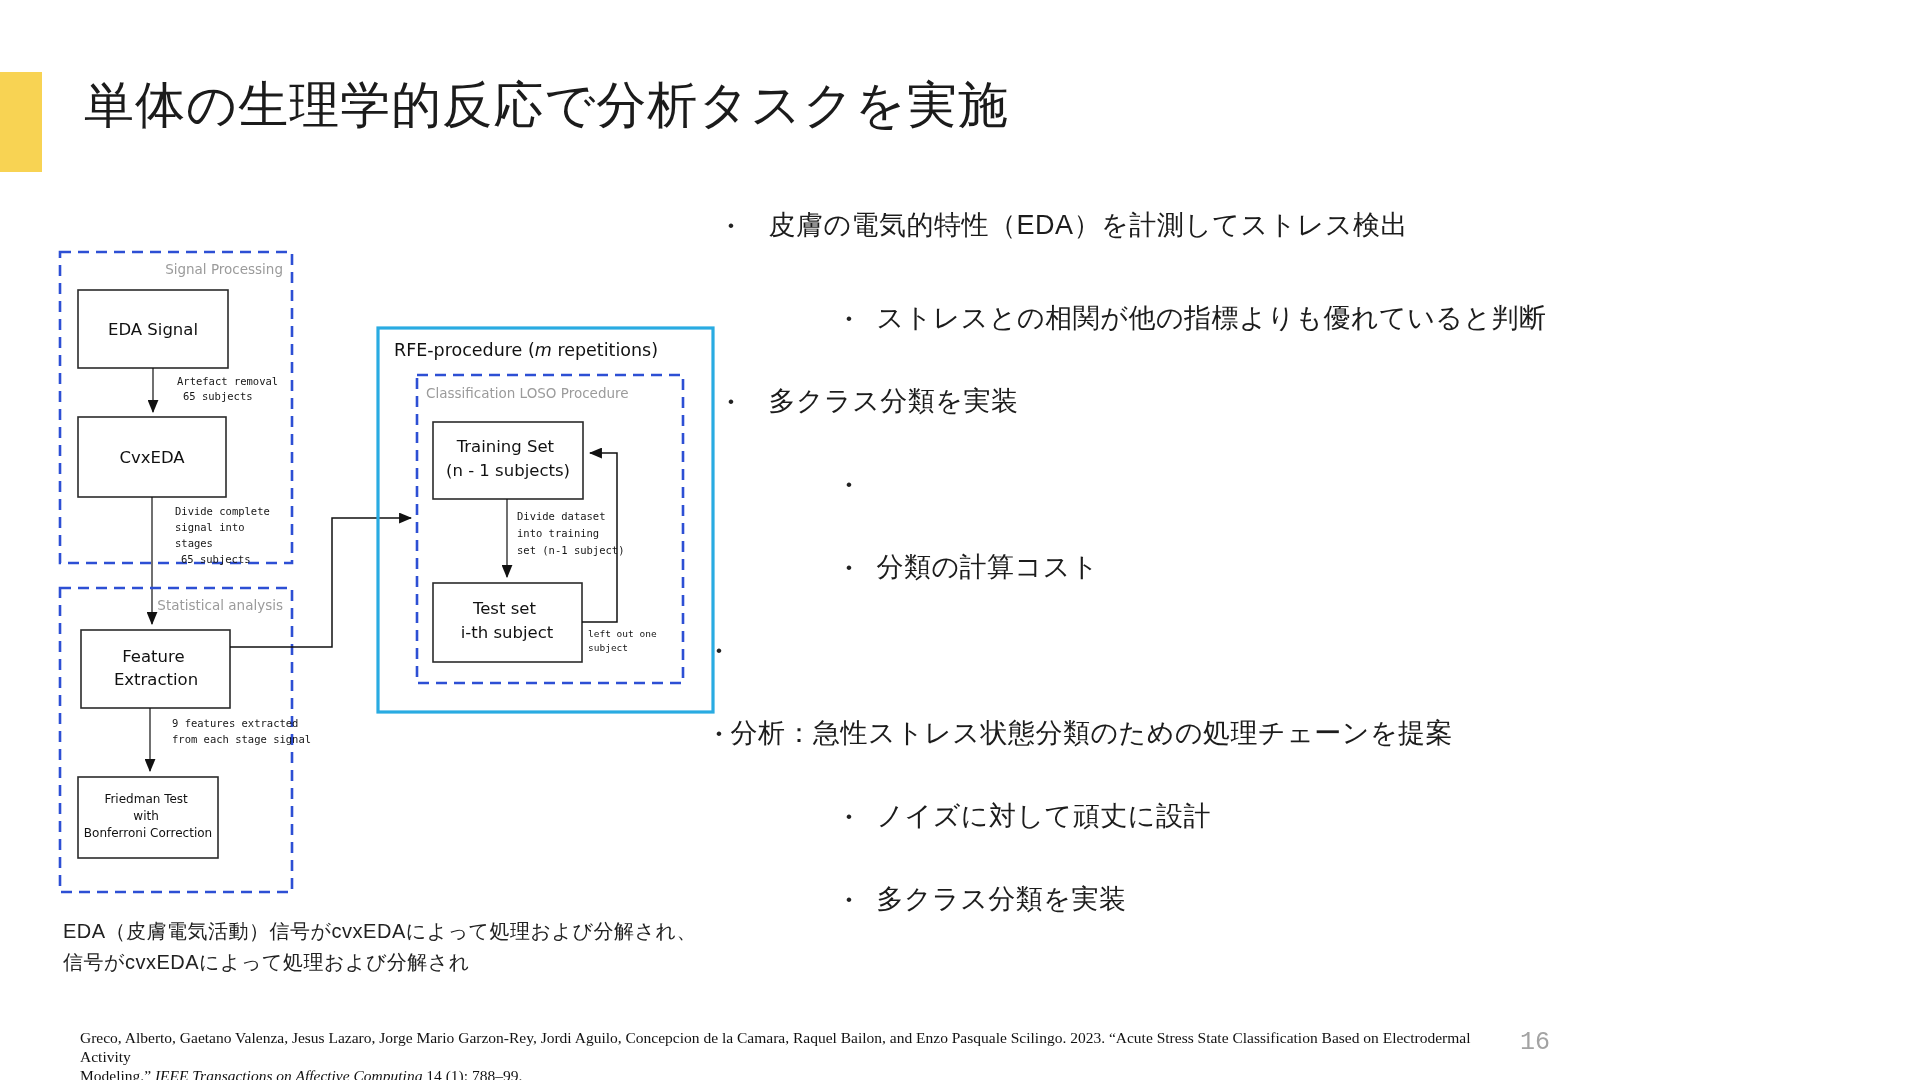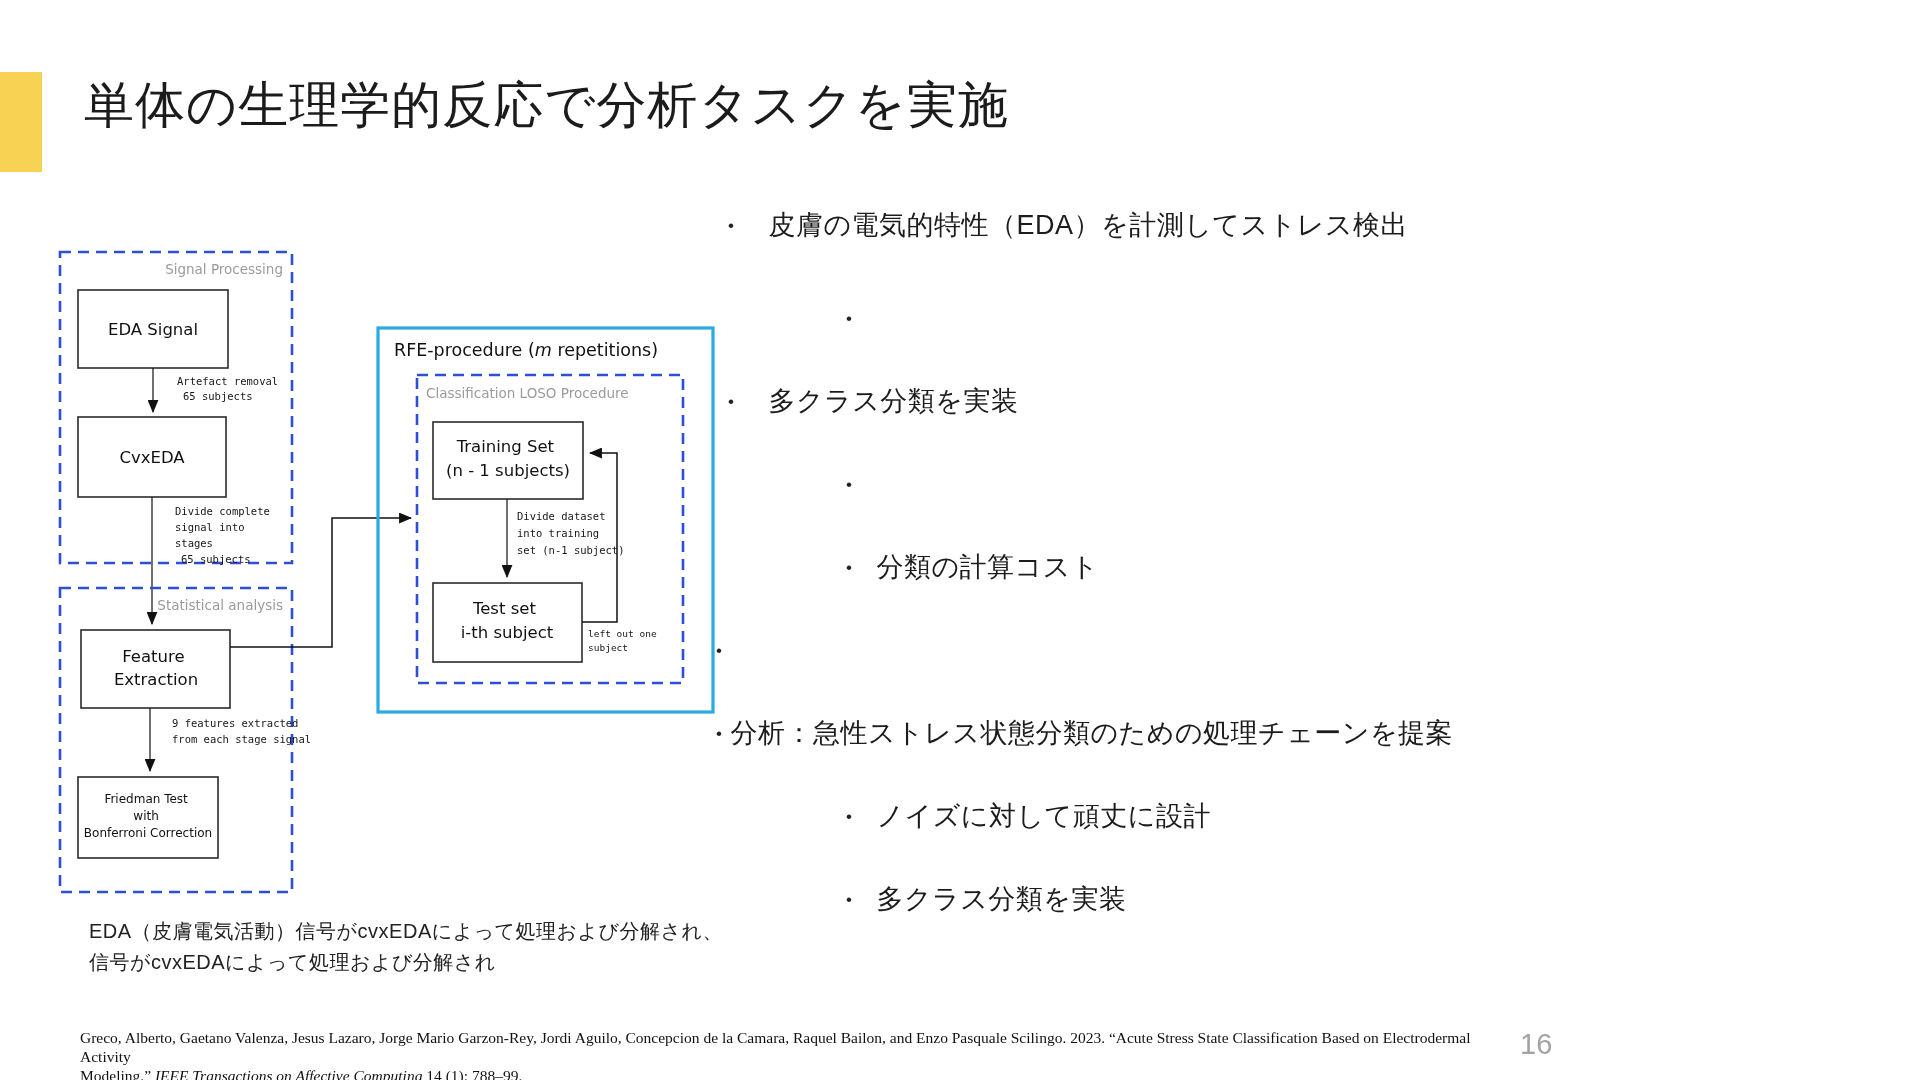--- a/index.html
+++ b/index.html
@@ -15,21 +15,20 @@
   .diagram{position:absolute;left:0;top:0;}
   .boxtext{font-family:"DejaVu Sans","Liberation Sans",sans-serif;font-size:16.5px;fill:#111;}
   .boxtext-sm{font-family:"DejaVu Sans","Liberation Sans",sans-serif;font-size:12px;fill:#111;}
   .ann{font-family:"DejaVu Sans Mono","Liberation Mono",monospace;font-size:10.5px;fill:#161616;}
   .ann-sm{font-family:"DejaVu Sans Mono","Liberation Mono",monospace;font-size:9.5px;fill:#161616;}
   .glabel{font-family:"DejaVu Sans","Liberation Sans",sans-serif;font-size:13.5px;fill:#9B9B9B;}
   .rfetitle{font-family:"DejaVu Sans","Liberation Sans",sans-serif;font-size:17.5px;fill:#111;}
   .caption{
     position:absolute;left:63px;top:916px;font-size:20px;line-height:31px;color:#222;
     letter-spacing:0.5px;
-    margin-left:26px;
   }
   .bullets{
     position:absolute;left:710px;top:204px;margin:0;padding:0;list-style:none;
     width:860px;
   }
   .bullets li{
     display:flex;align-items:center;height:42px;margin-bottom:41px;
     font-size:27px;color:#1c1c1c;letter-spacing:0.5px;white-space:nowrap;
   }
   .bullets li.first{margin-bottom:51px;}
@@ -39,22 +38,22 @@
   .b1a{padding-left:18px;}  .b1a .dot{margin-right:34px;}
   .b2 {padding-left:136px;font-size:26px;} .b2 .dot{margin-right:24px;}
   .b1b{padding-left:6px;}   .b1b .dot{margin-right:8px;}
   .citation{
     position:absolute;left:80px;top:1028px;width:1400px;
     font-family:"Liberation Serif","DejaVu Serif",serif;font-size:15.5px;
     line-height:19px;color:#111;
   }
   .citation em{font-style:italic;}
   .pagenum{
-    position:absolute;left:1520px;top:1028px;font-size:29px;color:#A3A3A3;
-    font-family:Liberation Sans, sans-serif;
+    position:absolute;left:1520px;top:1028px;font-size:25px;color:#A3A3A3;
+    font-family:Liberation Mono, monospace;
   }
 </style>
 </head>
 <body>
 
 <div class="slide">
 
   <div class="accent"></div>
   <h1 class="title">単体の生理学的反応で分析タスクを実施</h1>
 
@@ -151,20 +150,21 @@
     <div>信号がcvxEDAによって処理および分解され</div>
   </div>
 
   <ul class="bullets">
     <li class="b1a first">
       <span class="dot">•</span>
       <span>皮膚の電気的特性（EDA）を計測してストレス検出</span>
     </li>
     <li class="b2">
       <span class="dot">•</span>
+      <span>ストレスとの相関が他の指標よりも優れていると判断</span>
     </li>
     <li class="b1a">
       <span class="dot">•</span>
       <span>多クラス分類を実装</span>
     </li>
     <li class="b2">
       <span class="dot">•</span>
     </li>
     <li class="b2">
       <span class="dot">•</span>

